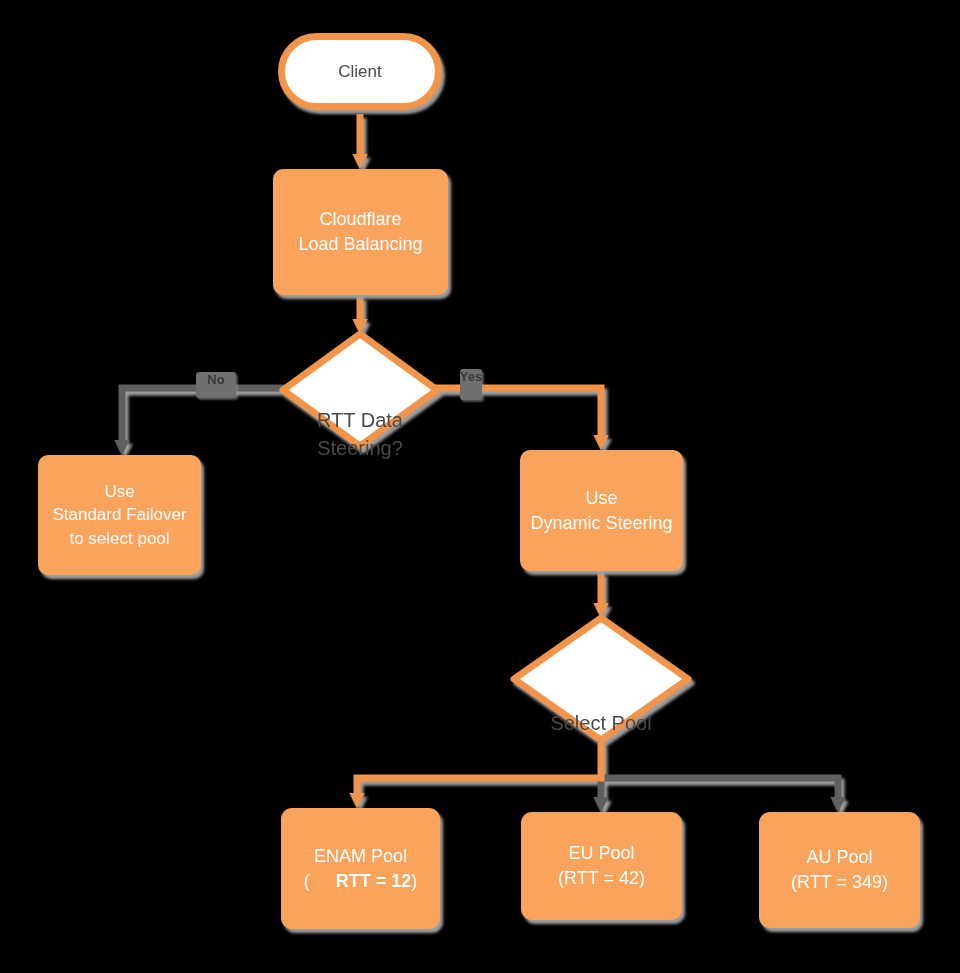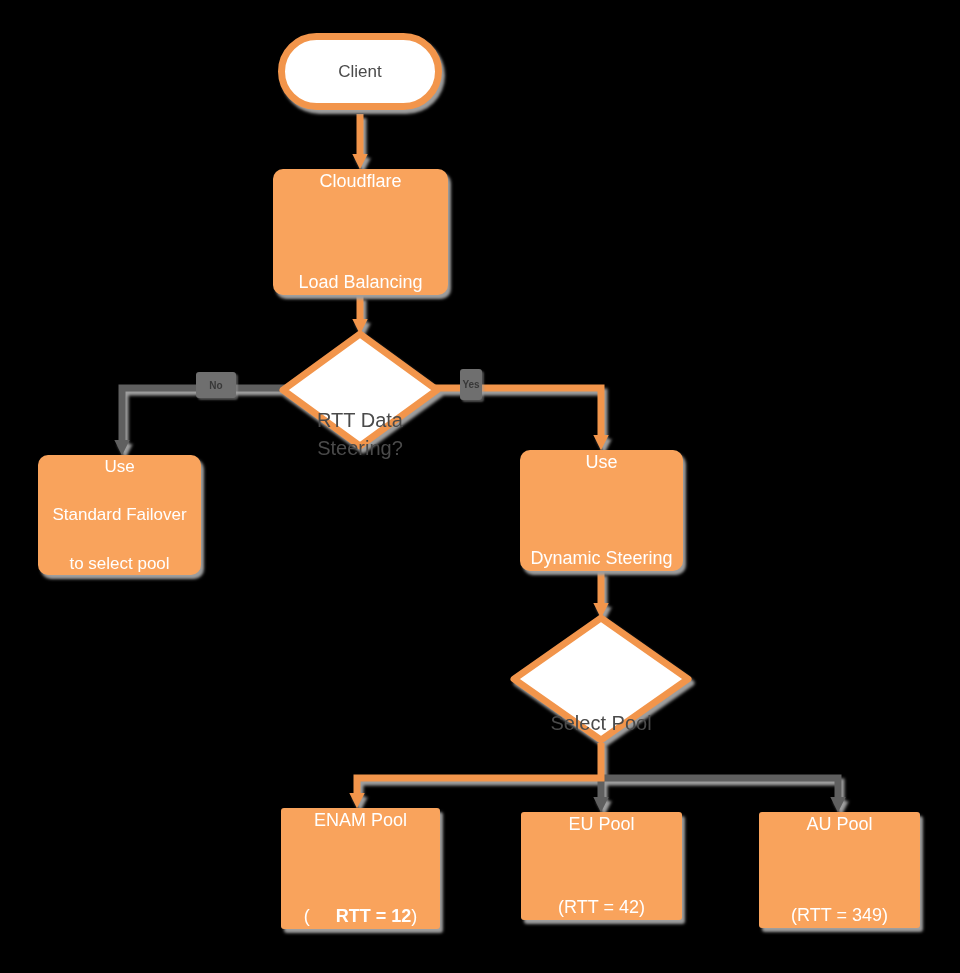--- a/index.html
+++ b/index.html
@@ -22,42 +22,42 @@
   .node {
     position:absolute; box-sizing:border-box;
     display:flex; flex-direction:column; align-items:center; justify-content:center;
     text-align:center;
     box-shadow: 3px 4px 3px 0 var(--shadow,#9e9e9e);
   }
   .node-fill {
     background:var(--node-fill,#F9A35C);
     color:var(--text-light,#fff);
     border-radius:10px;
-    font-size:18px; line-height:1.38;justify-content:space-between;
+    font-size:18px; line-height:1.38;
   }
-  .node-pool { border-radius:3px; }
+  .node-pool { border-radius:11px; }
   .node-client {
     background:#ffffff;
     border:7px solid var(--node-stroke,#F2954B);
     border-radius:40px;
     color:var(--text-dark,#4A4A4A);
     font-size:17px;
   }
   .diamond-text {
     position:absolute; display:flex; flex-direction:column;
     align-items:center; justify-content:center; text-align:center;
     color:var(--text-dark,#4A4A4A); font-size:20px; line-height:1.42;
     pointer-events:none;
     margin-top:44px;
   }
   .edge-label {
-    position:absolute; display:flex; align-items:center; justify-content:center;
+    position:absolute; display:flex; align-items:flex-start; justify-content:center;
     background:var(--edge-label-bg,#6F6F6F);
     color:var(--edge-label-text,#383838);
-    font-size:10px; font-weight:bold; border-radius:3px;
+    font-size:13px; font-weight:bold; border-radius:3px;
     box-shadow: 2px 2px 2px 0 rgba(158,158,158,0.5);
   }
   .bold { font-weight:bold;margin-left:26px; }
 </style>
 </head>
 <body>
 
 <div class="stage">
 
   <svg class="edge-layer" width="960" height="973" viewBox="0 0 960 973">

